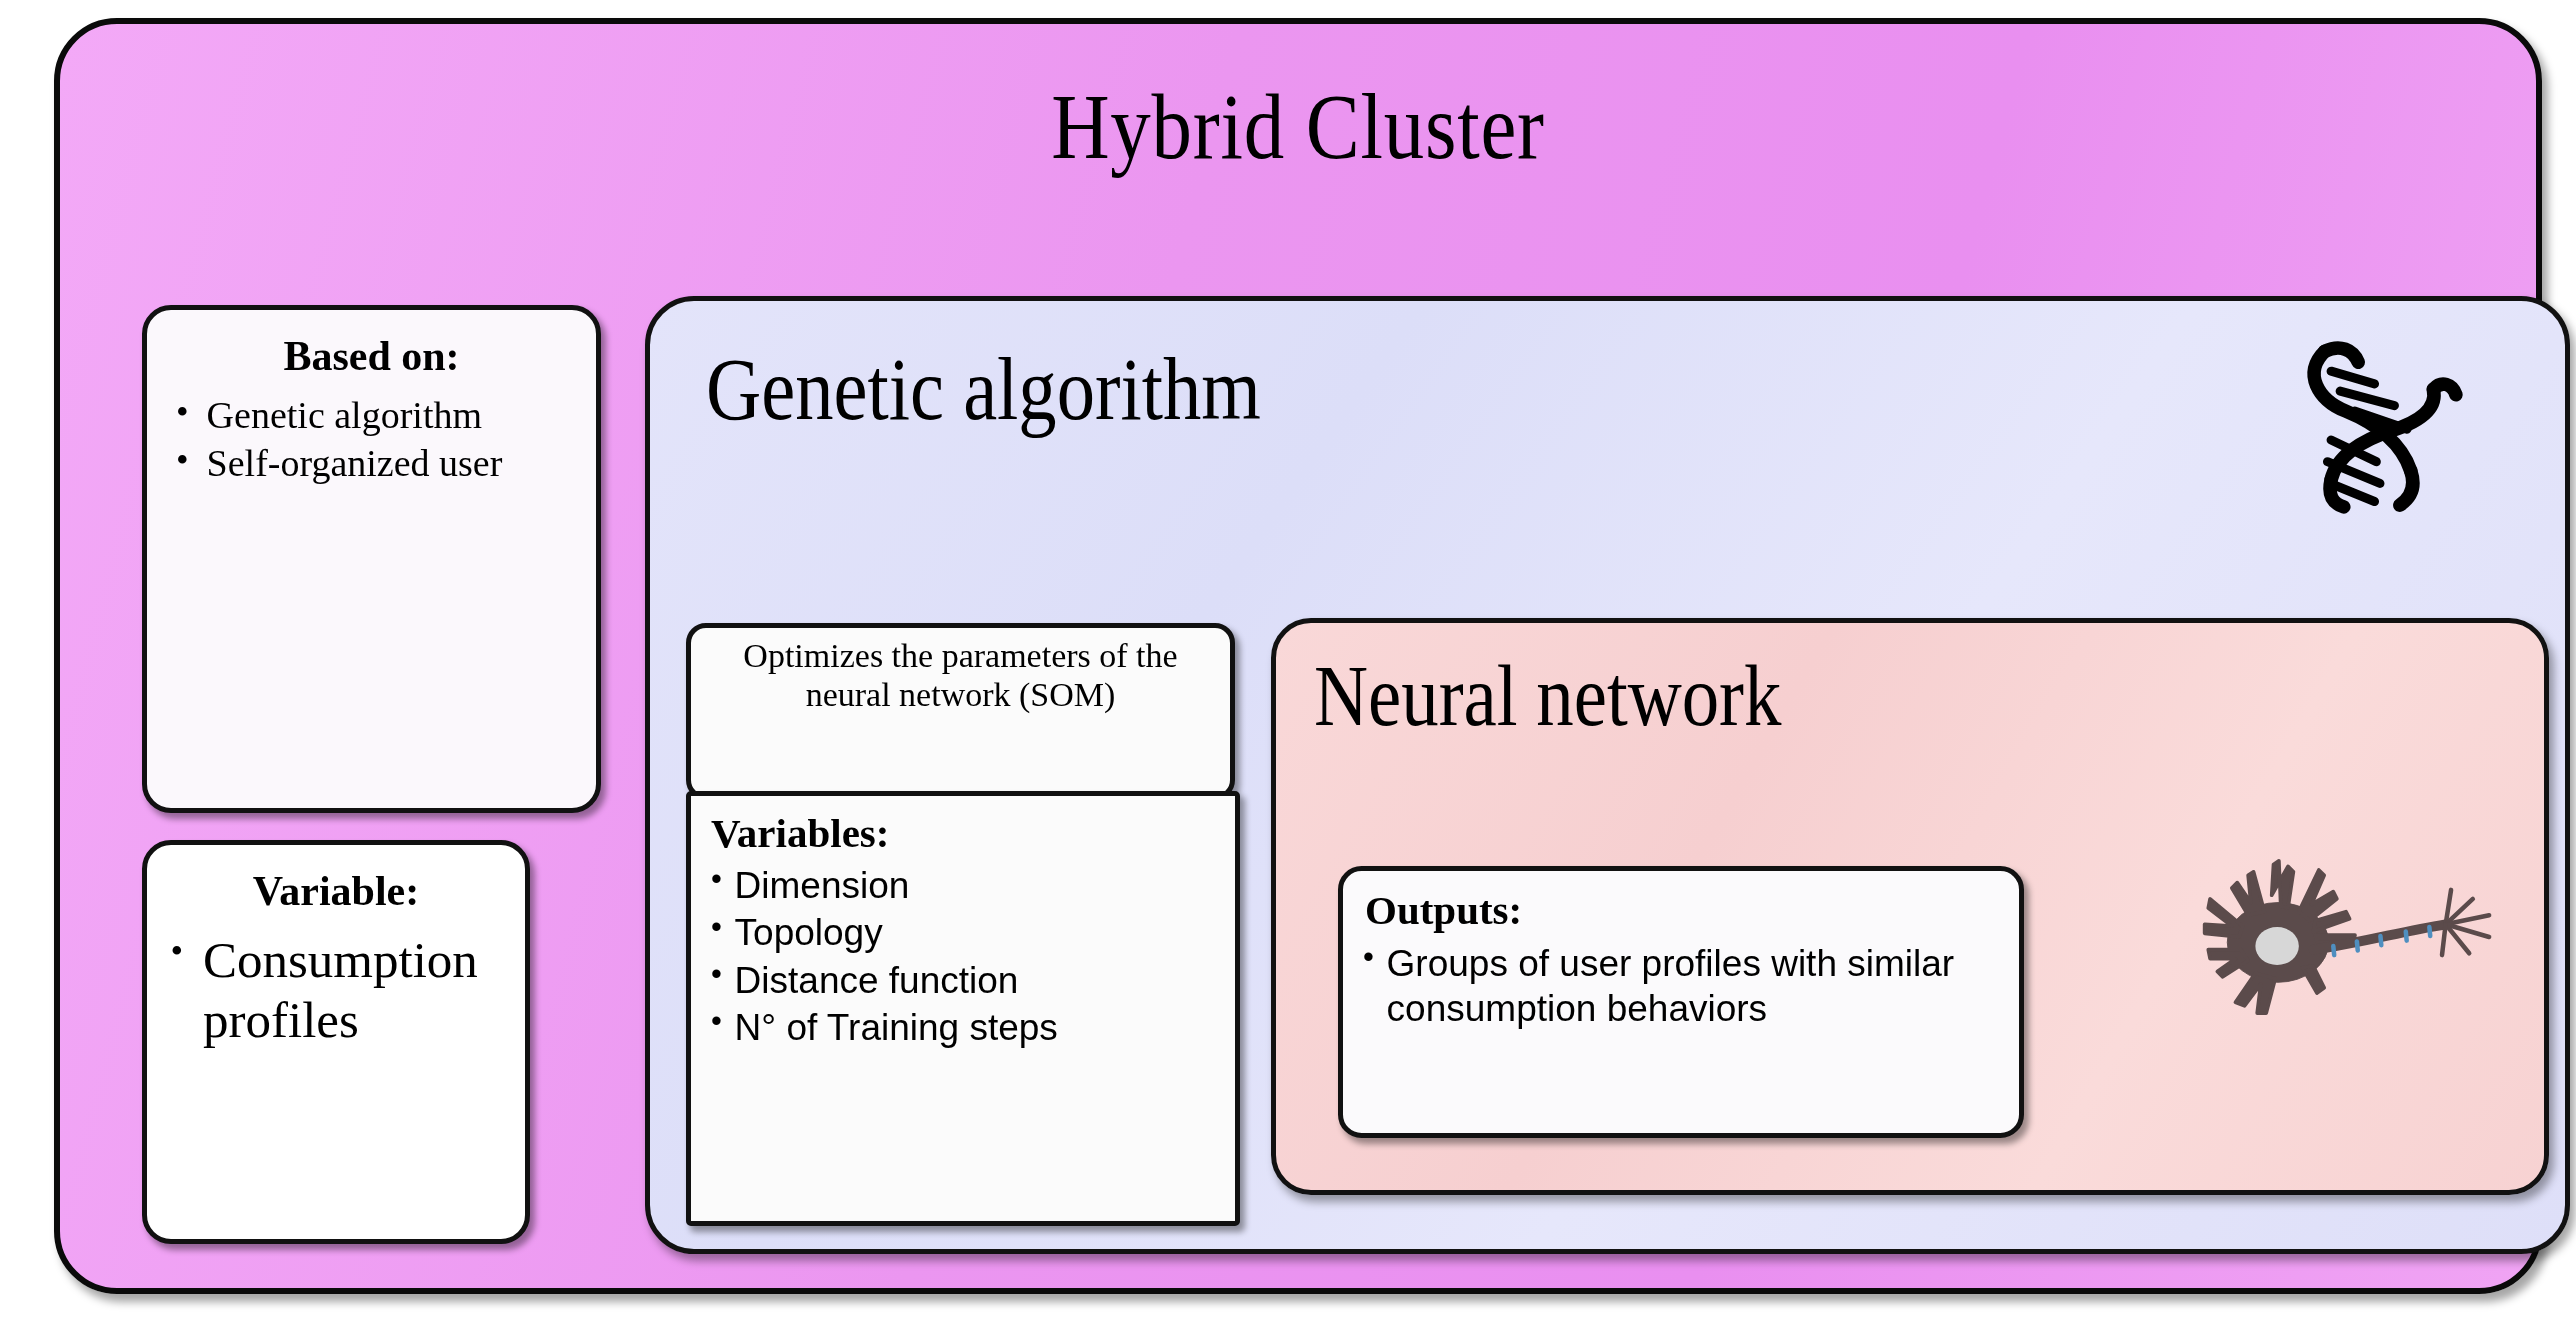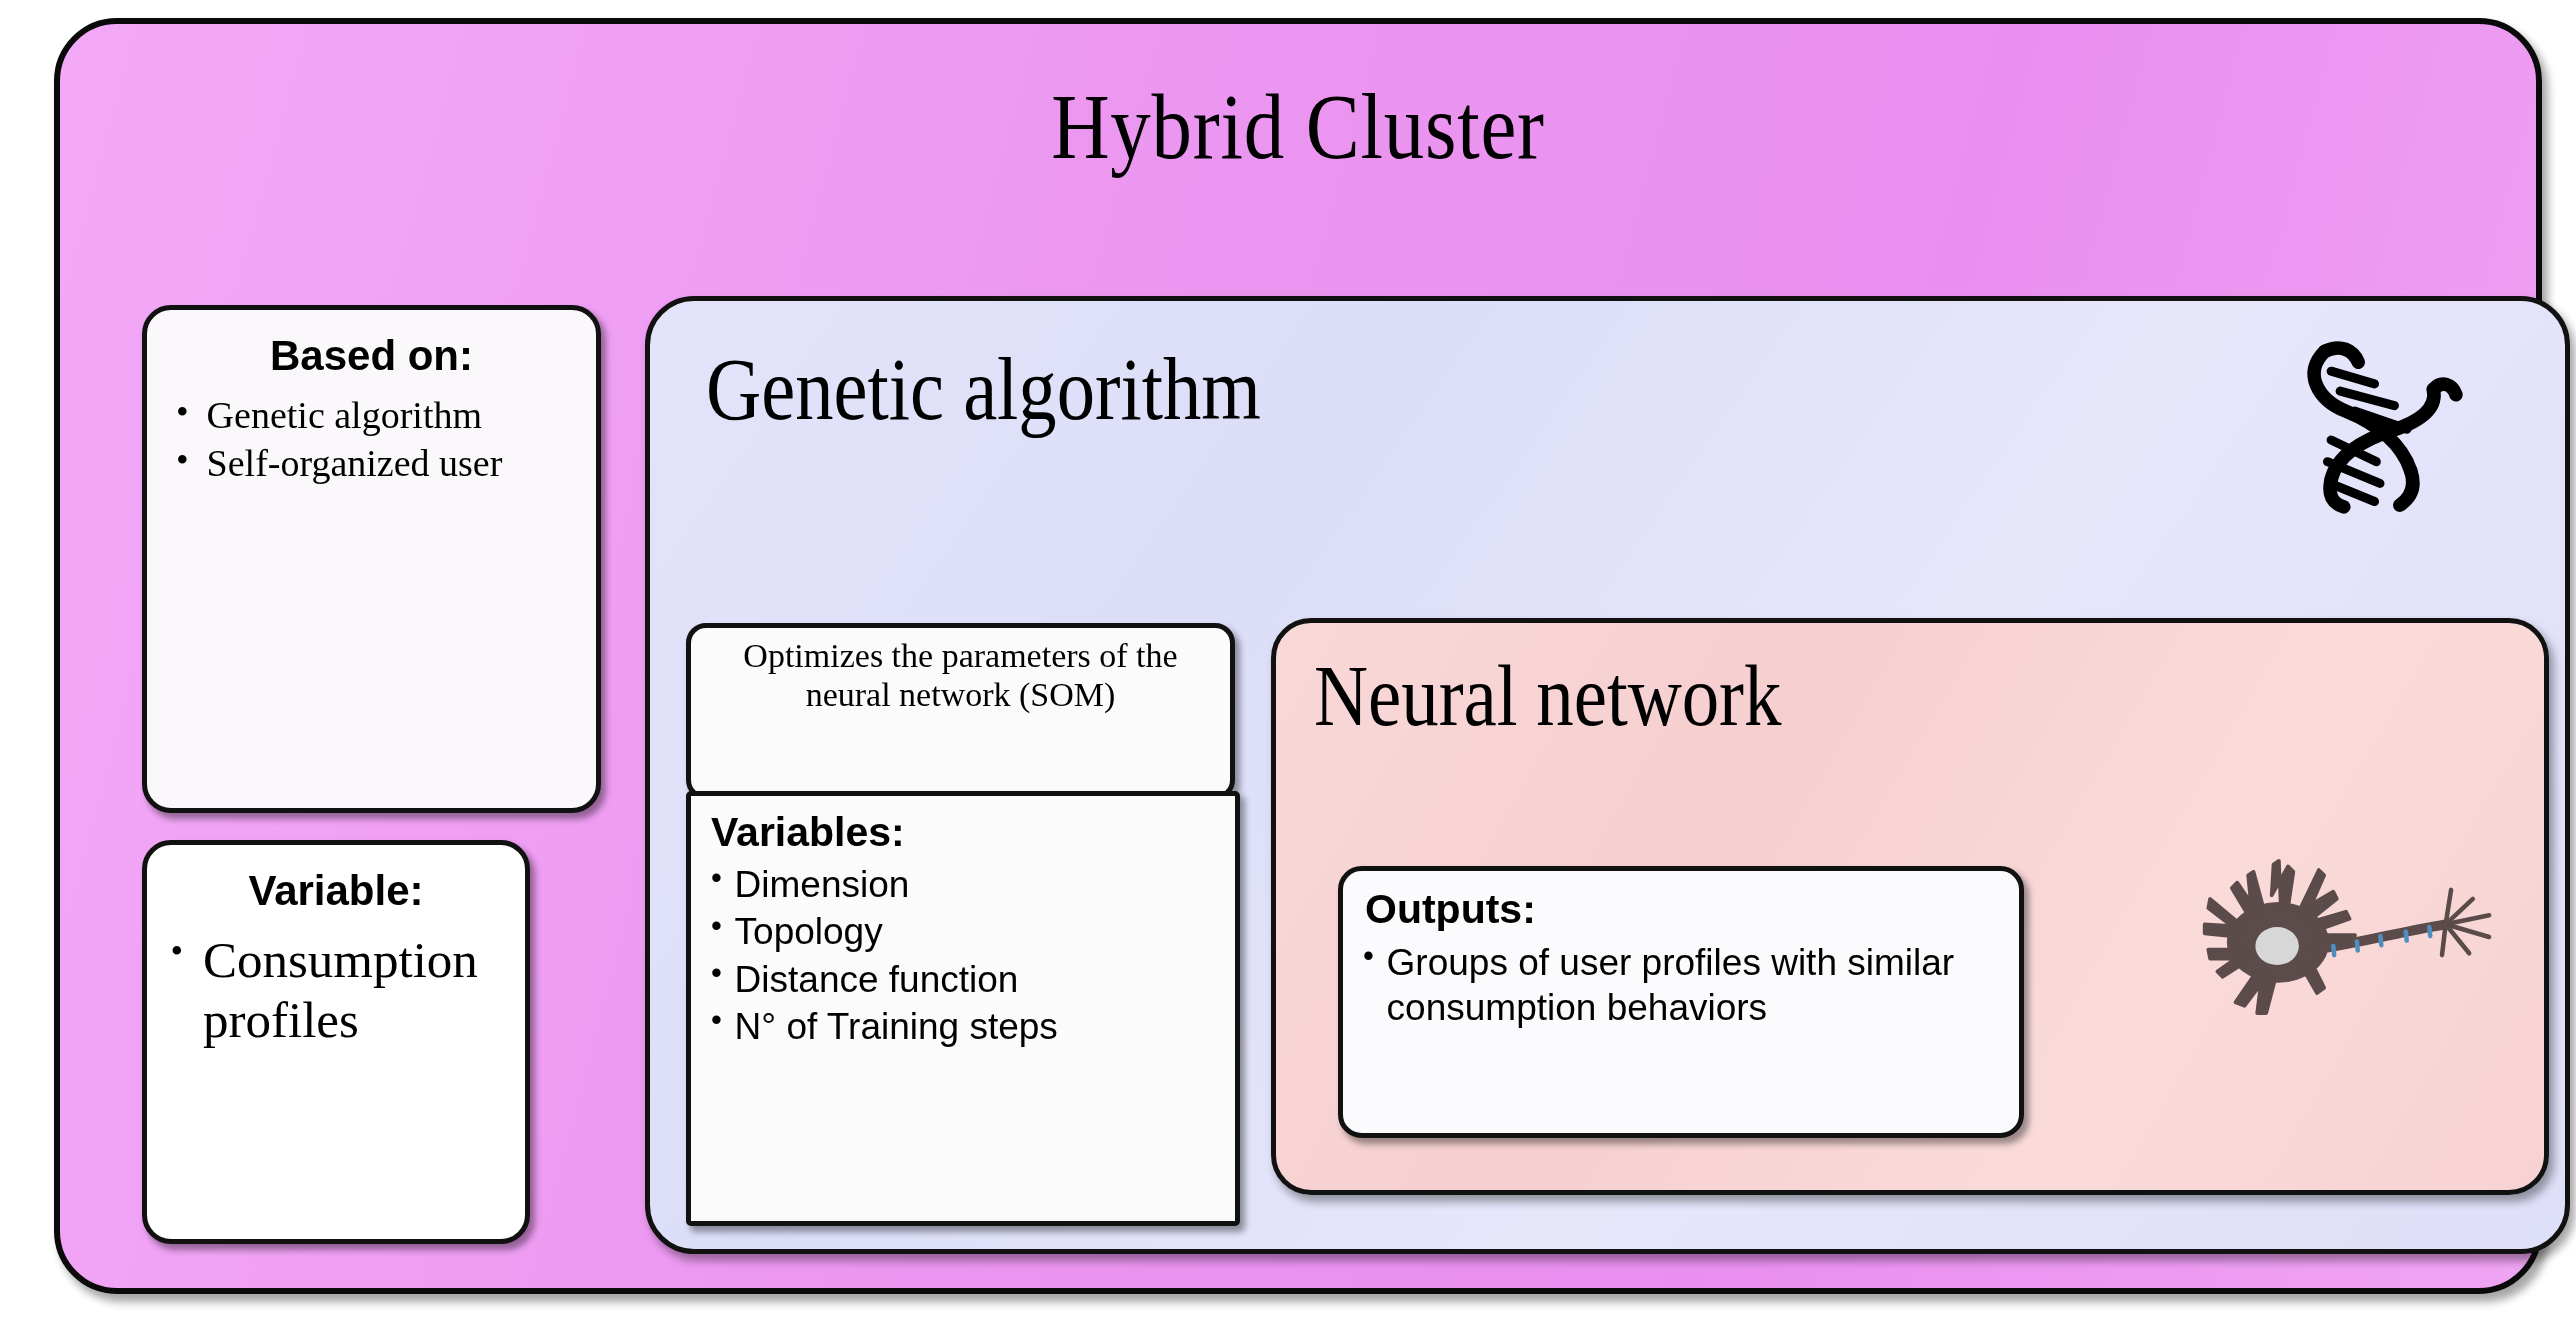--- a/index.html
+++ b/index.html
@@ -26,21 +26,21 @@
     letter-spacing:0.9px;
   }
 
   
   .card{
     position:absolute;border:5.4px solid #111;border-radius:29px;
     background:#fbfafc;box-sizing:border-box;
     box-shadow:4.5px 5.4px 6.3px rgba(0,0,0,.38);
   }
   .card .hd{
-    font-family:Liberation Sans, sans-serif;font-weight:bold;text-align:center;
+    font-family:Liberation Serif, serif;font-weight:bold;text-align:center;
   }
   .bullets{list-style:none;margin:0;padding:0;}
   .bullets li{position:relative;}
 
   
   #based-on{left:82px;top:281px;width:459px;height:508px;background:#fbf8fc;}
   #based-on .hd{font-size:42px;margin:22px 0 12.7px 0;}
   #based-on .bullets{margin:0 0 0 23.6px;font-size:38px;line-height:1.17;}
   #based-on .bullets li{padding-left:36px;margin-bottom:3.6px;}
   #based-on .bullets li:before{content:"\2022";position:absolute;left:5.4px;top:-1.8px;font-size:36px;}

